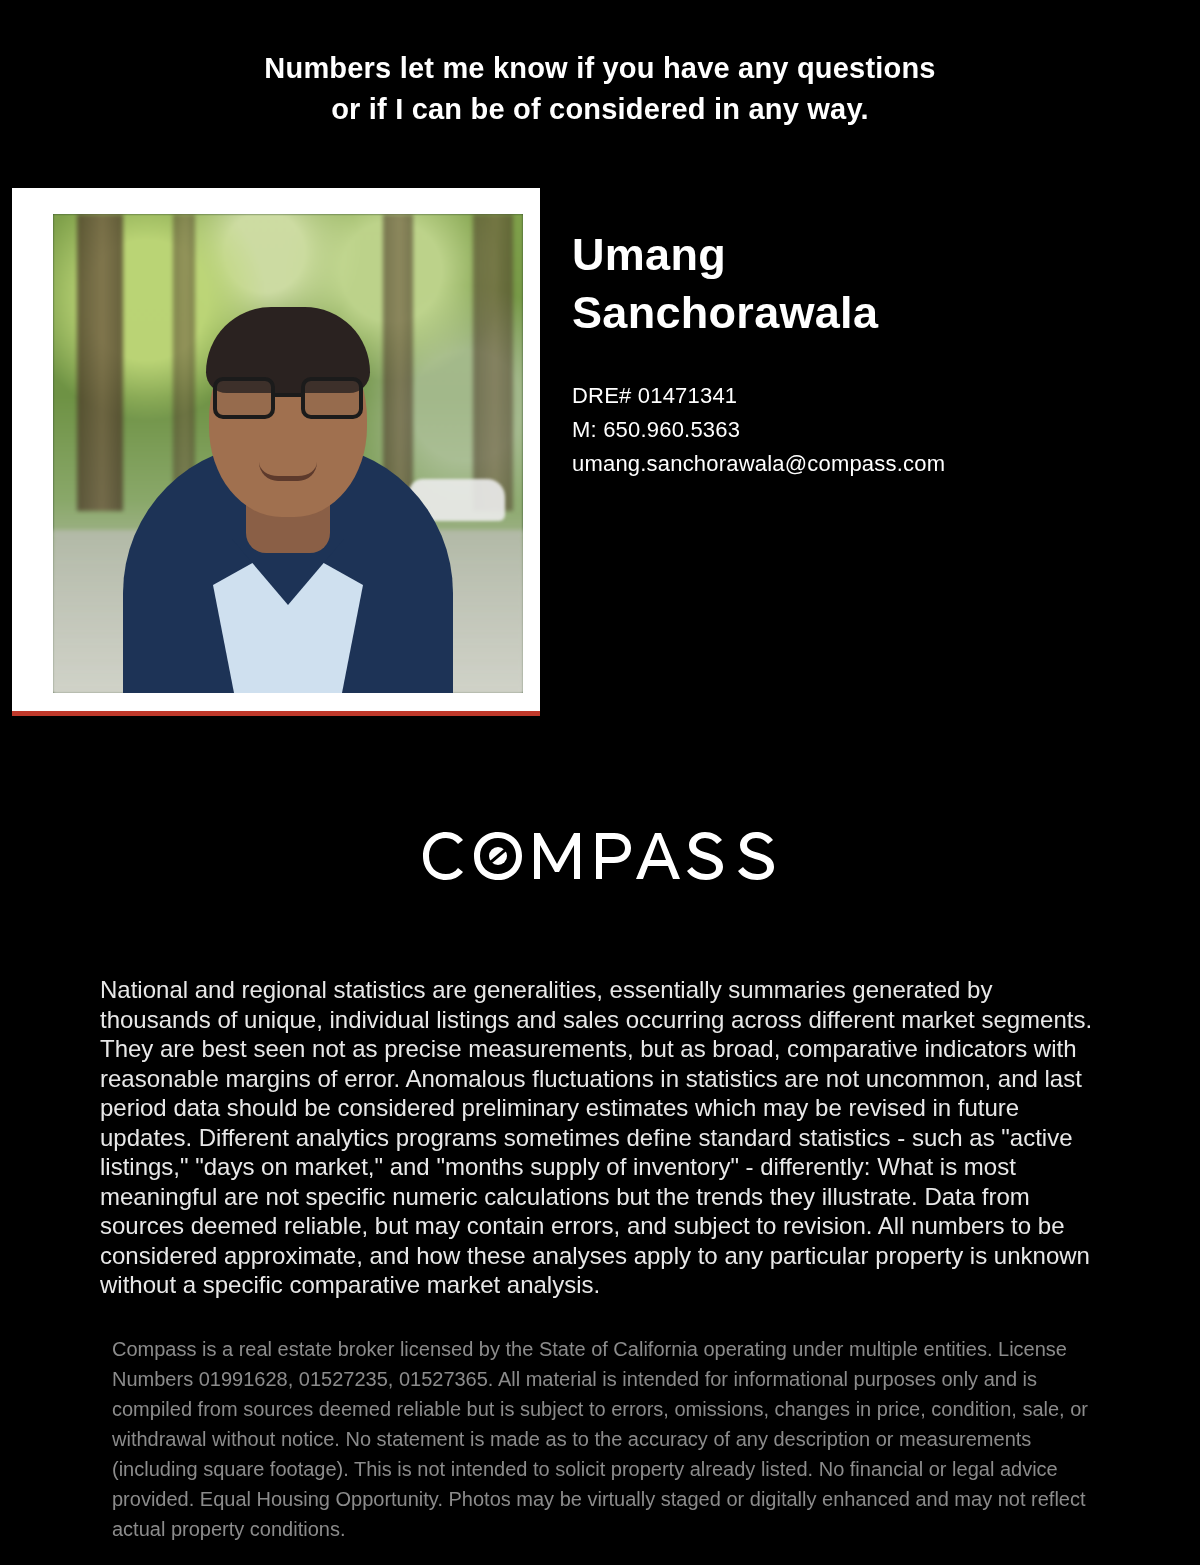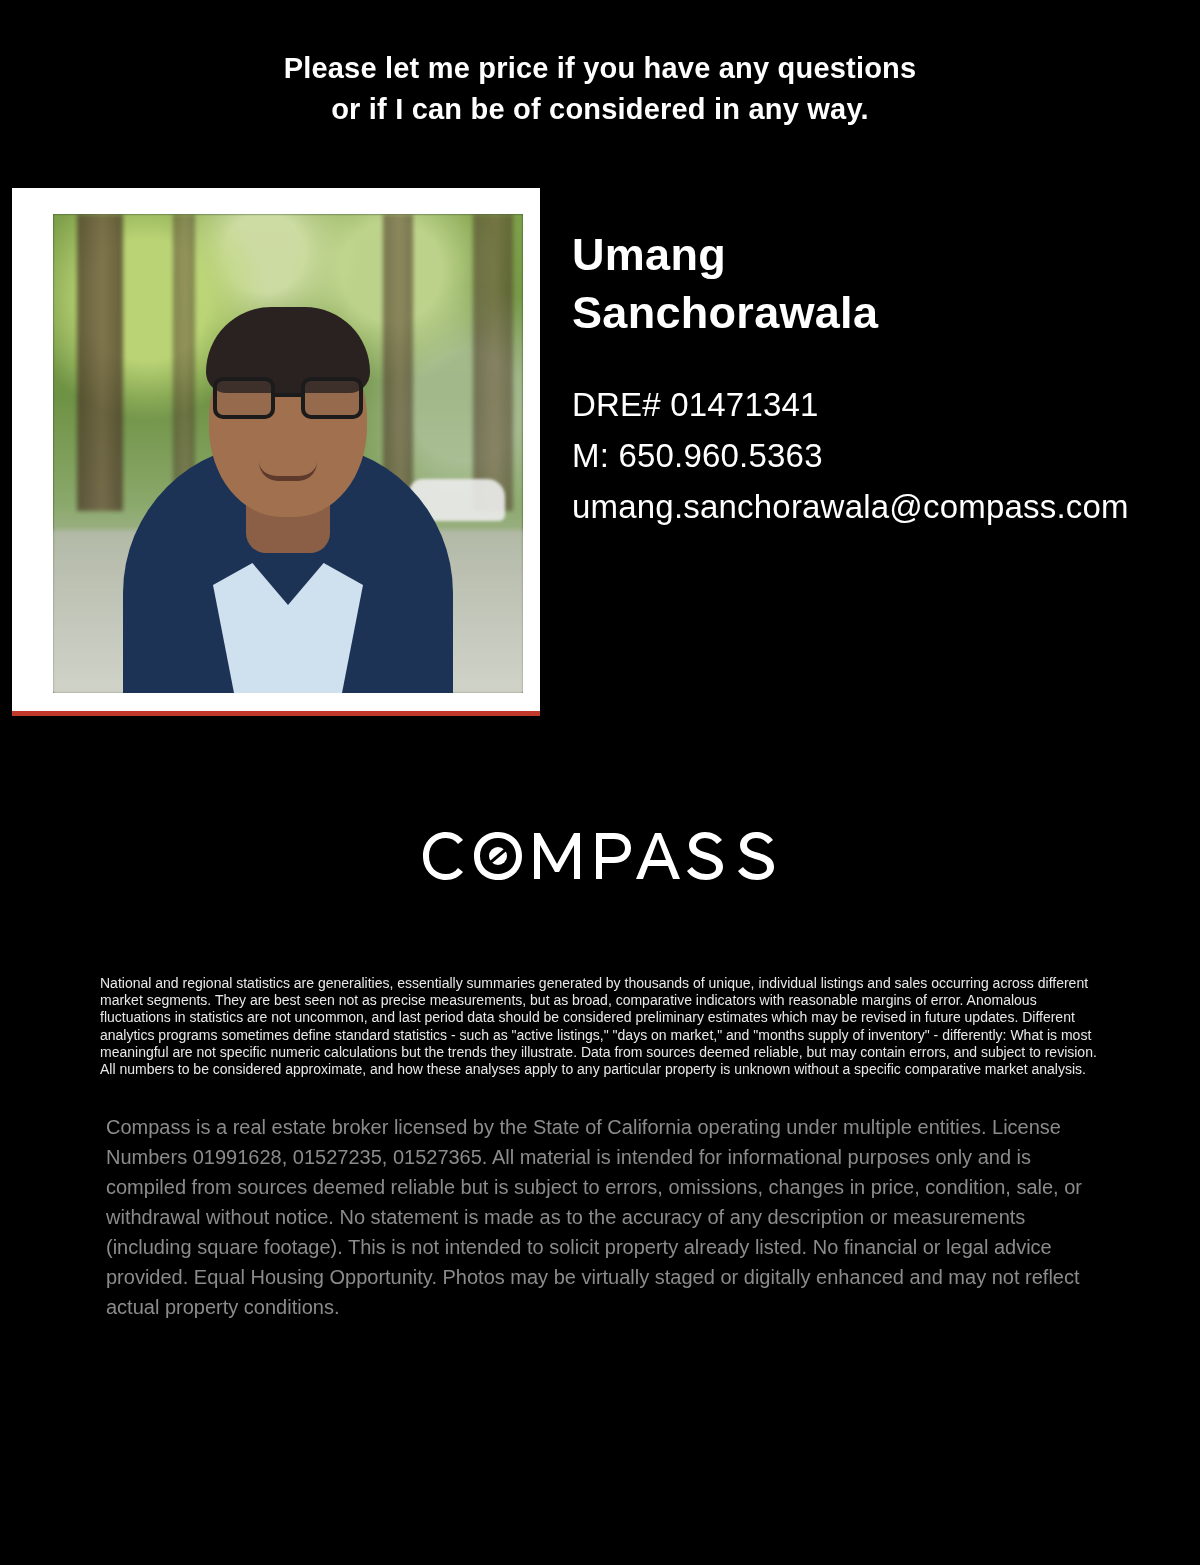--- a/index.html
+++ b/index.html
@@ -214,21 +214,21 @@
   }
   .agent-name {
     font-size: 45px;
     line-height: 1.28;
     font-weight: 600;
     letter-spacing: 0.3px;
     margin: 0 0 38px 0;
     white-space: pre-line;
   }
   .agent-detail {
-    font-size: 33px;
+    font-size: 22px;
     line-height: 1.55;
     font-weight: 400;
     letter-spacing: 0.2px;
   }
 
   
   .brand {
     position: absolute;
     top: 828px;
     left: 0;
@@ -240,39 +240,39 @@
   .brand svg { display: block; }
 
   
   .disclaimers {
     position: absolute;
     top: 975px;
     left: 100px;
     width: 1000px;
   }
   .disclaimer-primary {
-    font-size: 14px;
+    font-size: 24px;
     line-height: 1.23;
     color: #e8e8e8;
     margin: 0 0 34px 0;
     text-align: left;
   }
   .disclaimer-secondary {
     font-size: 20px;
     line-height: 1.5;
     color: #8b8b8b;
-    margin: 6px;
+    margin: 12px;
     text-align: left;
   }
 </style>
 </head>
 <body>
 
 <div class="header-message">
-  <span class="line">Please let me price if you have any questions</span>
+  <span class="line">Numbers let me know if you have any questions</span>
   <span class="line">or if I can be of considered in any way.</span>
 </div>
 
 <div class="agent-block">
 
   <div class="photo-frame">
     <div class="photo">
       <div class="bg"></div>
       <div class="trunk t1"></div>
       <div class="trunk t2"></div>

